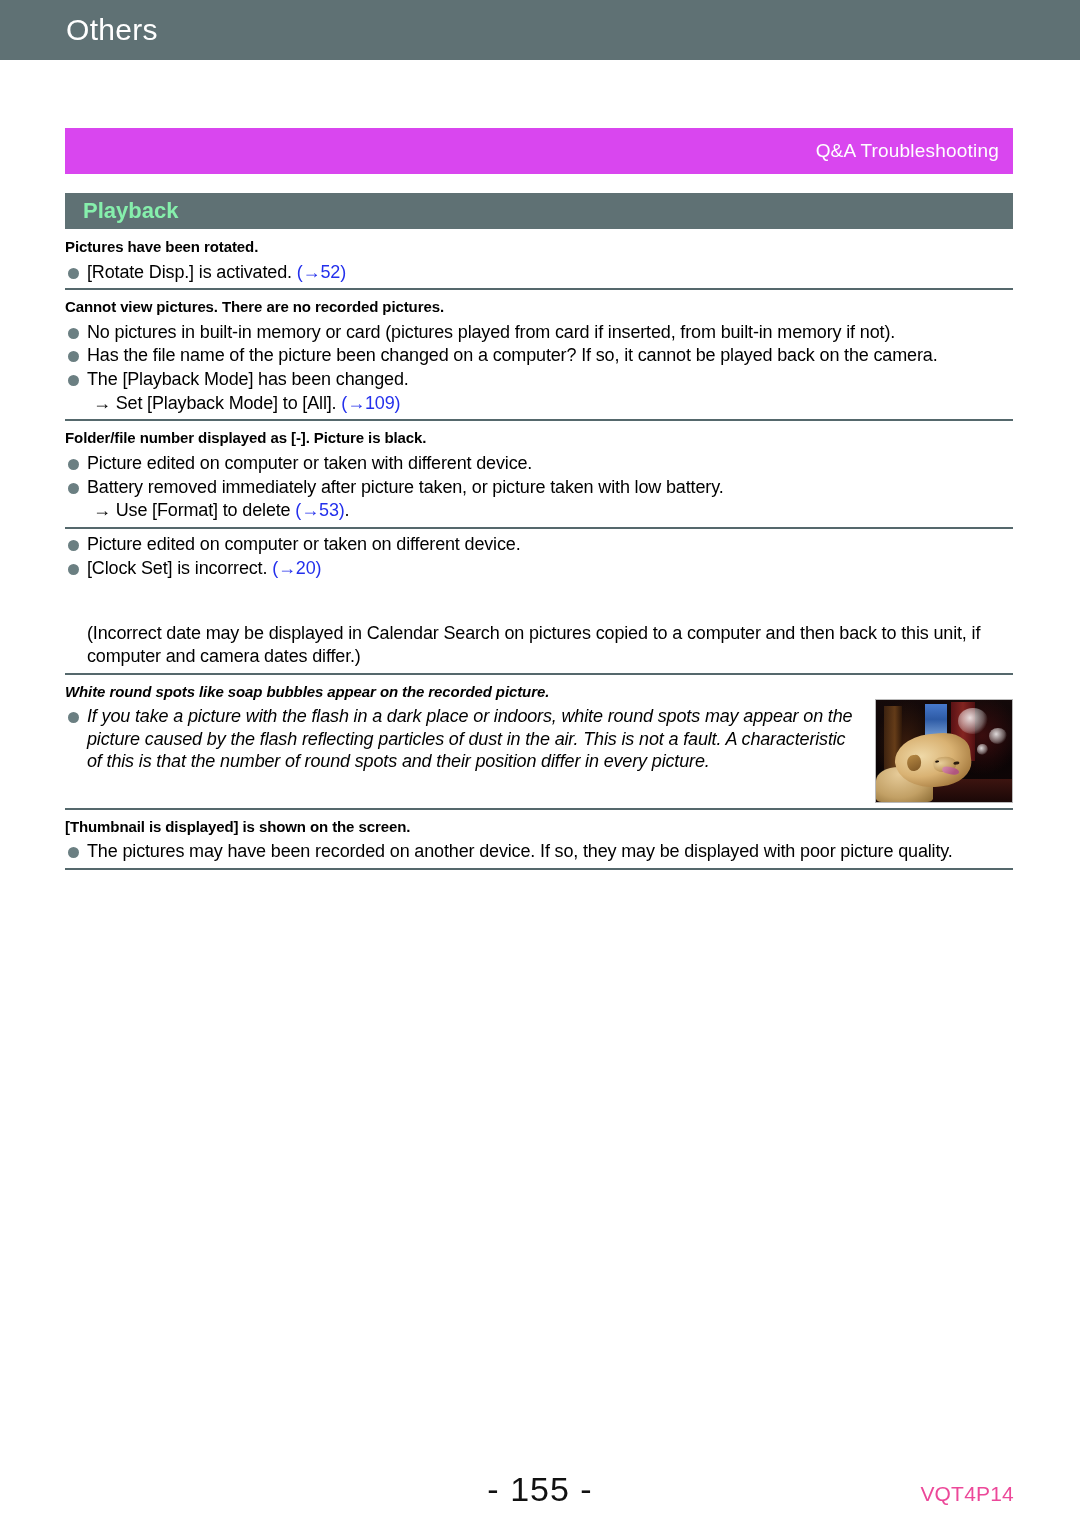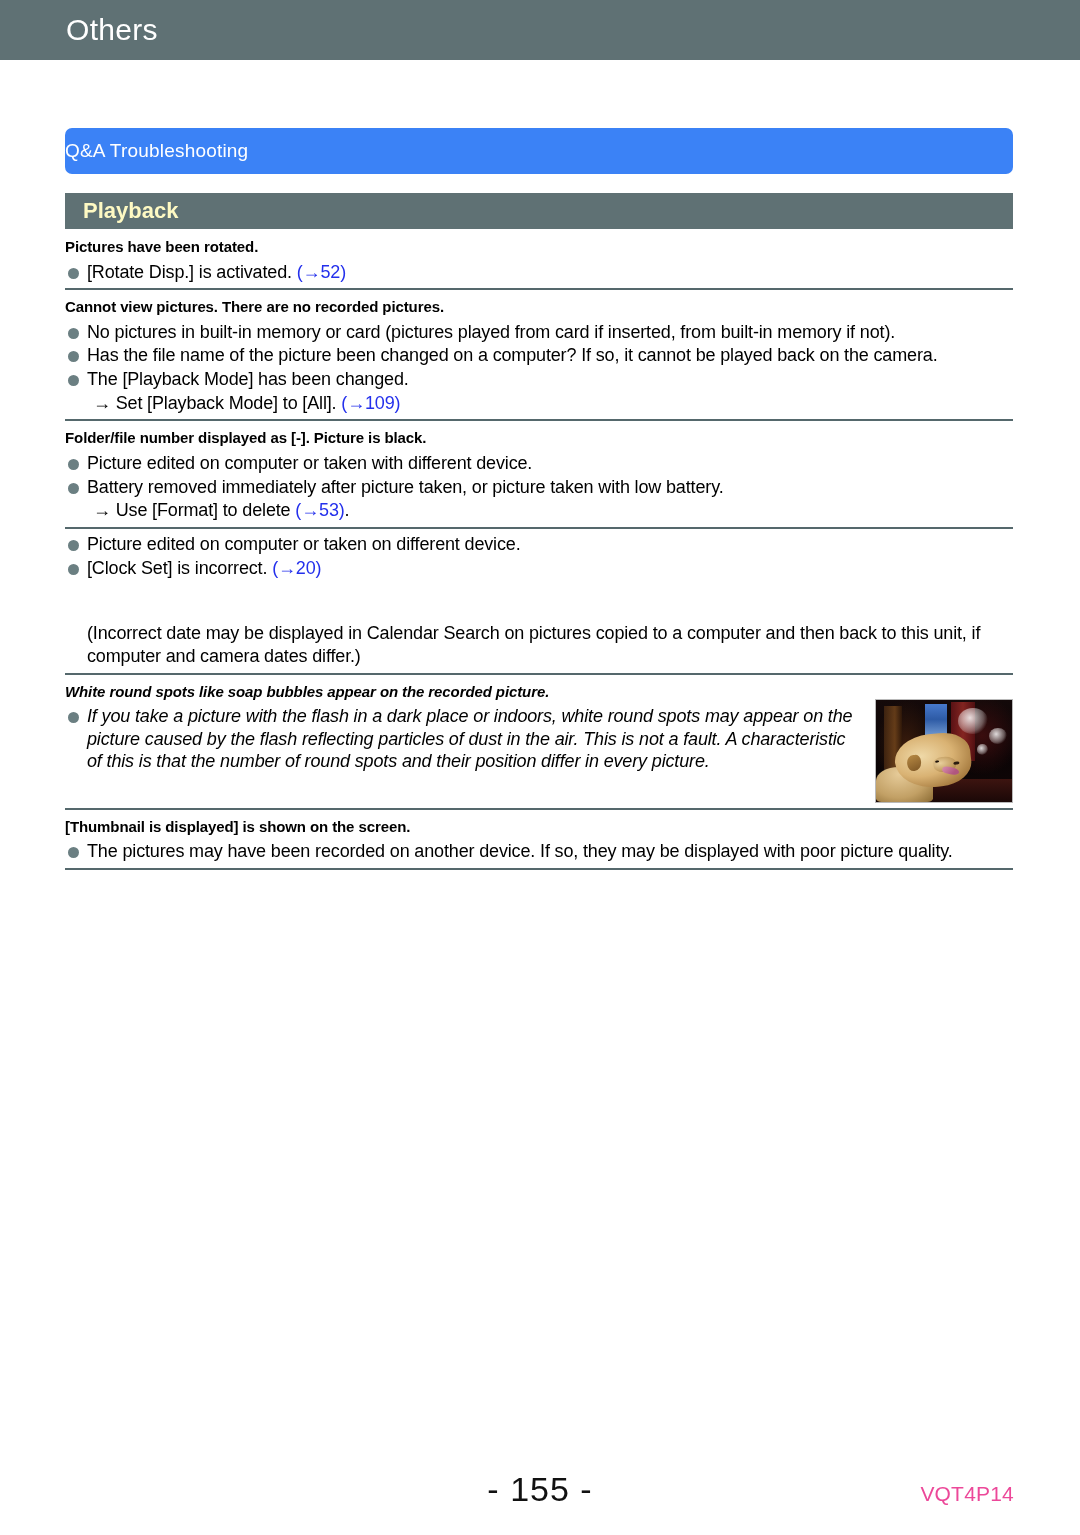--- a/index.html
+++ b/index.html
@@ -20,36 +20,36 @@
   }
   .chapter-title {
     color:#ffffff; font-size:30px; font-weight:400;
     letter-spacing:.3px; padding-left:66px;
   }
 
   
   .qa-banner {
     position:absolute; left:65px; top:128px;
     width:948px; height:46px;
-    background:#3b82f6; border-radius:7px;
-    display:flex; align-items:center; 
+    background:#d946ef; border-radius:0;
+    display:flex; align-items:center; justify-content:flex-end;
   }
   .qa-banner-label {
     color:#ffffff; font-size:19px; padding-right:14px; letter-spacing:.2px;
   }
 
   
   .section-bar {
     position:absolute; left:65px; top:193px;
     width:948px; height:36px;
     background:#5f7174;
     display:flex; align-items:center;
   }
   .section-bar-label {
-    color:#fef9c3; font-size:22px; font-weight:bold; padding-left:18px;
+    color:#86efac; font-size:22px; font-weight:bold; padding-left:18px;
   }
 
   
   .content {
     position:absolute; left:65px; top:234px; width:948px;
   }
   .qa-block { position:relative; }
   .qa-question {
     font-size:15px; font-weight:bold; line-height:1.30;
     padding:3px 0 4px 0; letter-spacing:-.1px;

